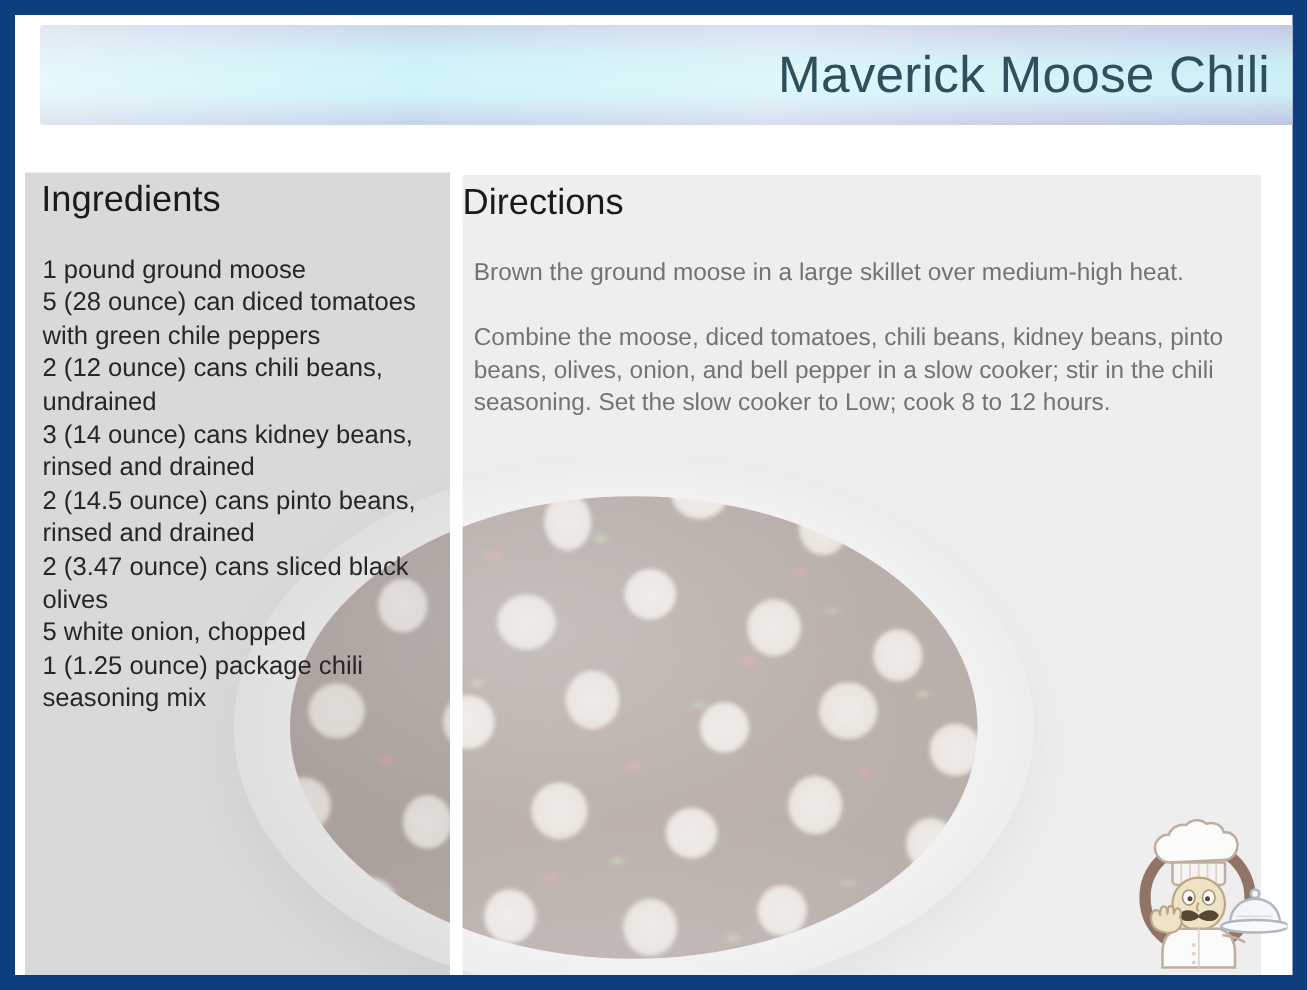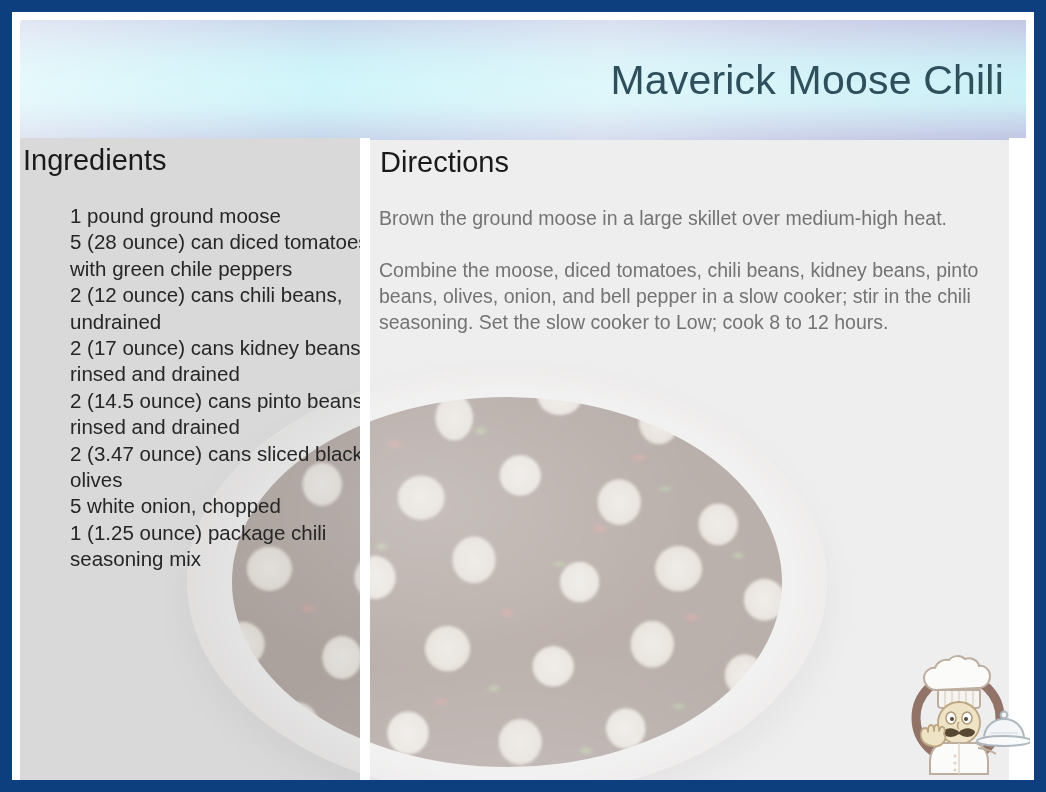--- a/index.html
+++ b/index.html
@@ -22,22 +22,22 @@
   #page {
     position:relative;
     width:100%; height:100%;
     background:#ffffff;
     overflow:hidden;
   }
 
   
   #banner {
     position:absolute;
-    left:8px; top:8px;
-    width:1006px; height:120px;
+    left:20px; top:8px;
+    width:1006px; height:80px;
     background:
       linear-gradient(118deg, rgba(255,255,255,.55) 0 2px, rgba(255,255,255,0) 2px 64px),
       linear-gradient(62deg,  rgba(255,255,255,.45) 0 2px, rgba(255,255,255,0) 2px 72px),
       linear-gradient(124deg, rgba(190,196,226,.40) 0 3px, rgba(190,196,226,0) 3px 120px),
       linear-gradient(56deg,  rgba(186,193,224,.34) 0 3px, rgba(186,193,224,0) 3px 150px),
       linear-gradient(100deg, rgba(255,255,255,.30) 0 1px, rgba(255,255,255,0) 1px 38px),
       linear-gradient(180deg, #c3c7e4 0%, #c8d6ec 14%, #c9eaf4 34%, #ccf2f8 54%, #cdeef6 70%, #c6d2ea 90%, #bfc4e2 100%);
     overflow:hidden;
   }
   #banner::after {
@@ -80,39 +80,38 @@
     font-size:29px;
     line-height:36px;
     color:#1a1a1a;
     white-space:nowrap;
     z-index:4;
   }
   #ingredients-tab {
     left:8px; top:129px;
     width:197px; height:38px;
     background:#d9d9d9;
-    padding:1px 0 0 3px;
+    padding:1px 0 0 13px;
   }
   #directions-tab {
     left:358px; top:131px;
     width:170px; height:38px;
     background:#eeeeee;
-    padding:1px 0 0 10px;
+    padding:1px 0 0 0;
   }
 
   
   #ingredients-list {
     position:absolute;
     left:22px; top:191px;
     width:320px;
     font-size:20.5px;
     line-height:26.4px;
     color:#262626;
     z-index:3;
-    margin-left:36px;
   }
   #ingredients-list li { list-style:none; }
 
   #directions-body {
     position:absolute;
     left:367px; top:193px;
     width:638px;
     font-size:19.5px;
     line-height:26px;
     color:#737373;
@@ -254,21 +253,21 @@
     <div id="right-gap"></div>
 
     <div class="tab" id="ingredients-tab">Ingredients</div>
 
     <div class="tab" id="directions-tab">Directions</div>
 
     <ul id="ingredients-list">
         <li>1 pound ground moose</li>
         <li>5 (28 ounce) can diced tomatoes with green chile peppers</li>
         <li>2 (12 ounce) cans chili beans, undrained</li>
-        <li>2 (17 ounce) cans kidney beans, rinsed and drained</li>
+        <li>3 (14 ounce) cans kidney beans, rinsed and drained</li>
         <li>2 (14.5 ounce) cans pinto beans, rinsed and drained</li>
         <li>2 (3.47 ounce) cans sliced black olives</li>
         <li>5 white onion, chopped</li>
         <li>1 (1.25 ounce) package chili seasoning mix</li>
       </ul>
 
     <div id="directions-body">
         <p>Brown the ground moose in a large skillet over medium-high heat.</p>
         <p>Combine the moose, diced tomatoes, chili beans, kidney beans, pinto beans, olives, onion, and bell pepper in a slow cooker; stir in the chili seasoning. Set the slow cooker to Low; cook 8 to 12 hours.</p>
       </div>

